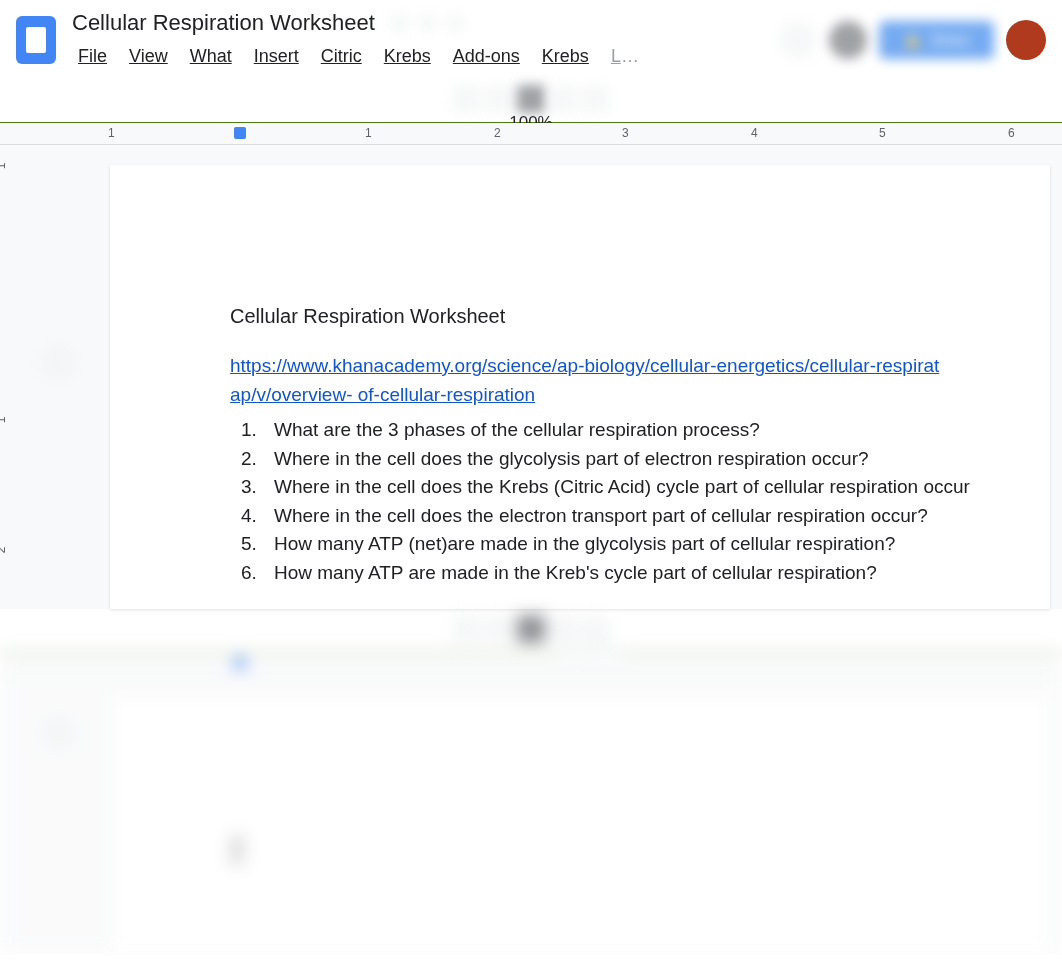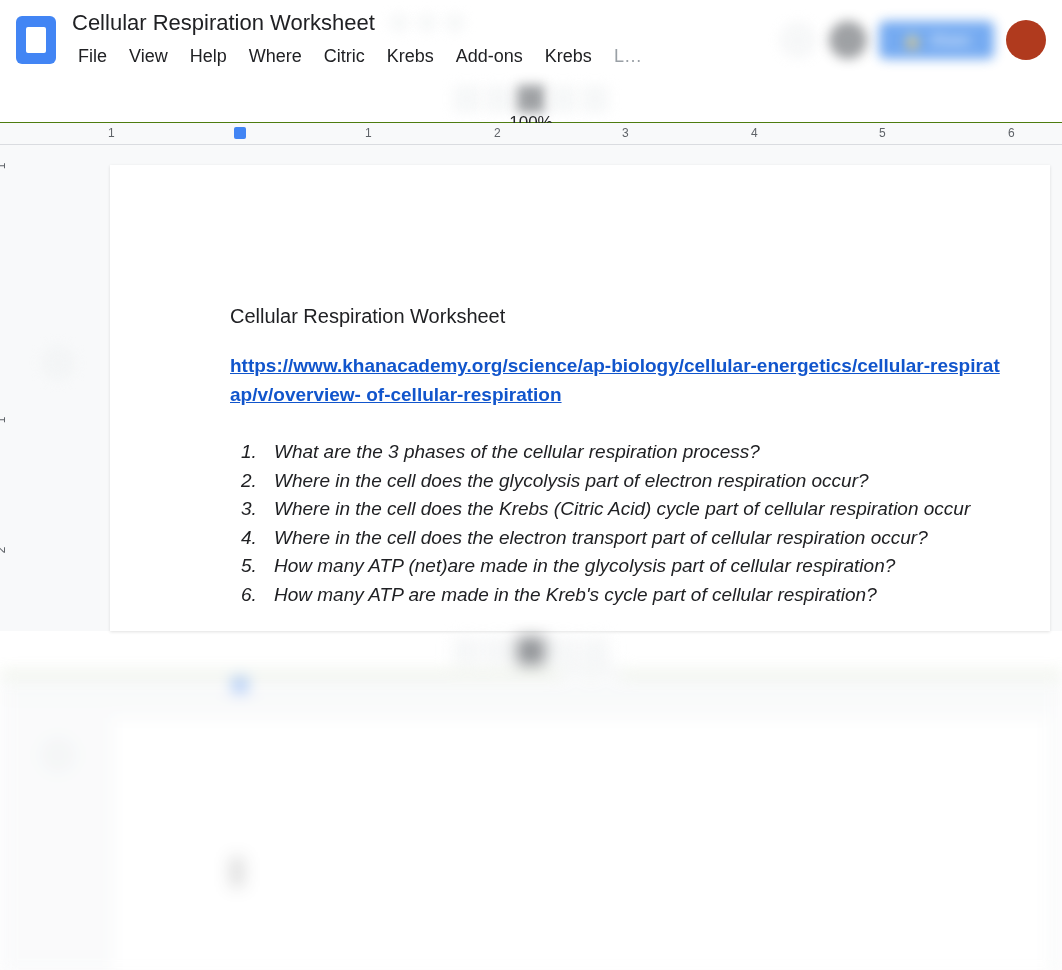--- a/index.html
+++ b/index.html
@@ -4,21 +4,21 @@
   <style>
     * { margin: 0; padding: 0; box-sizing: border-box; }
     body { font-family: Arial, sans-serif; background: #fff; width: 1062px; }
     
     .header { display: flex; align-items: center; padding: 8px 16px; gap: 12px; }
     .doc-icon { width: 40px; height: 48px; background: #4285f4; border-radius: 6px; display: flex; align-items: center; justify-content: center; }
     .doc-icon-inner { width: 20px; height: 26px; background: #fff; border-radius: 2px; }
     .title-area { flex: 1; }
     .doc-title { font-size: 22px; color: #202124; padding: 2px 4px; }
     .menubar { display: flex; gap: 2px; margin-top: 4px; }
-    .menu-item { font-size: 18px; color: #202124; padding: 4px 10px; cursor: pointer; }
+    .menu-item { font-size: 18px; color: #202124; padding: 4px 10px; cursor: pointer; text-decoration: underline; }
     .menu-item.faded { color: #9aa0a6; max-width: 40px; overflow: hidden; text-overflow: ellipsis; white-space: nowrap; text-align: right; }
     .header-actions { display: flex; align-items: center; gap: 12px; }
     .circle-btn { width: 38px; height: 38px; border-radius: 50%; background: #f1f3f4; }
     .circle-btn.dark { background: #5f6368; }
     .share-btn { background: #1a73e8; color: #fff; border-radius: 6px; padding: 10px 24px; font-size: 15px; font-weight: 500; display: flex; align-items: center; gap: 8px; }
     .avatar { width: 40px; height: 40px; border-radius: 50%; background: #b03a1e; }
     .star-row { display: flex; gap: 8px; margin-left: 10px; }
     .star-icon { width: 20px; height: 20px; background: #f1f3f4; border-radius: 50%; }
     
     .toolbar { display: flex; align-items: center; padding: 6px 16px; gap: 0; border-bottom: 1px solid #4d7c0f; height: 44px; flex-direction: column; }
@@ -33,23 +33,23 @@
     .ruler-num { position: absolute; font-size: 12px; color: #5f6368; top: 3px; }
     .indent-marker { position: absolute; left: 234px; top: 4px; width: 12px; height: 12px; background: #4285f4; border-radius: 2px; }
     
     .canvas { background: #f8f9fa; display: flex; position: relative; }
     .v-ruler { width: 20px; background: #f8f9fa; position: relative; }
     .v-num { position: absolute; font-size: 12px; color: #5f6368; transform: rotate(-90deg); left: -2px; }
     .page { background: #fff; margin: 20px 0 0 90px; width: 940px; min-height: 440px; box-shadow: 0 1px 3px rgba(0,0,0,0.12); padding: 140px 40px 20px 120px; position: relative; }
     .outline-btn { position: absolute; left: 40px; top: 200px; width: 36px; height: 36px; background: #f1f3f4; border-radius: 50%; }
     
     .doc-h1 { font-size: 20px; color: #202124; margin-bottom: 24px; }
-    .doc-link { font-size: 19px; color: #1155cc; text-decoration: underline; line-height: 1.5; margin-bottom: 30px; word-break: break-word; font-weight: bold; }
+    .doc-link { font-size: 19px; color: #1155cc; text-decoration: underline; line-height: 1.5; margin-bottom: 8px; word-break: break-word; }
     .doc-list { padding-left: 32px; }
-    .doc-list li { font-size: 19px; color: #202124; line-height: 1.4; padding-left: 12px; margin-bottom: 2px; font-style: italic; }
+    .doc-list li { font-size: 19px; color: #202124; line-height: 1.4; padding-left: 12px; margin-bottom: 2px; }
     
     .blur-section { filter: blur(8px); opacity: 0.7; }
     .blurred { filter: blur(6px); opacity: 0.6; }
   </style>
 </head>
 <body>
 
 <div class="header">
   <div class="doc-icon">
     <div class="doc-icon-inner"></div>
@@ -59,22 +59,22 @@
       <div class="doc-title">Cellular Respiration Worksheet</div>
       <div class="star-row">
         <div class="star-icon blurred"></div>
         <div class="star-icon blurred"></div>
         <div class="star-icon blurred"></div>
       </div>
     </div>
     <div class="menubar">
       <div class="menu-item">File</div>
       <div class="menu-item">View</div>
-      <div class="menu-item">Help</div>
-      <div class="menu-item">Where</div>
+      <div class="menu-item">What</div>
+      <div class="menu-item">Insert</div>
       <div class="menu-item">Citric</div>
       <div class="menu-item">Krebs</div>
       <div class="menu-item">Add-ons</div>
       <div class="menu-item">Krebs</div>
       <div class="menu-item faded">La…</div>
     </div>
   </div>
   <div class="header-actions">
     <div class="circle-btn blurred"></div>
     <div class="circle-btn dark blurred"></div>

